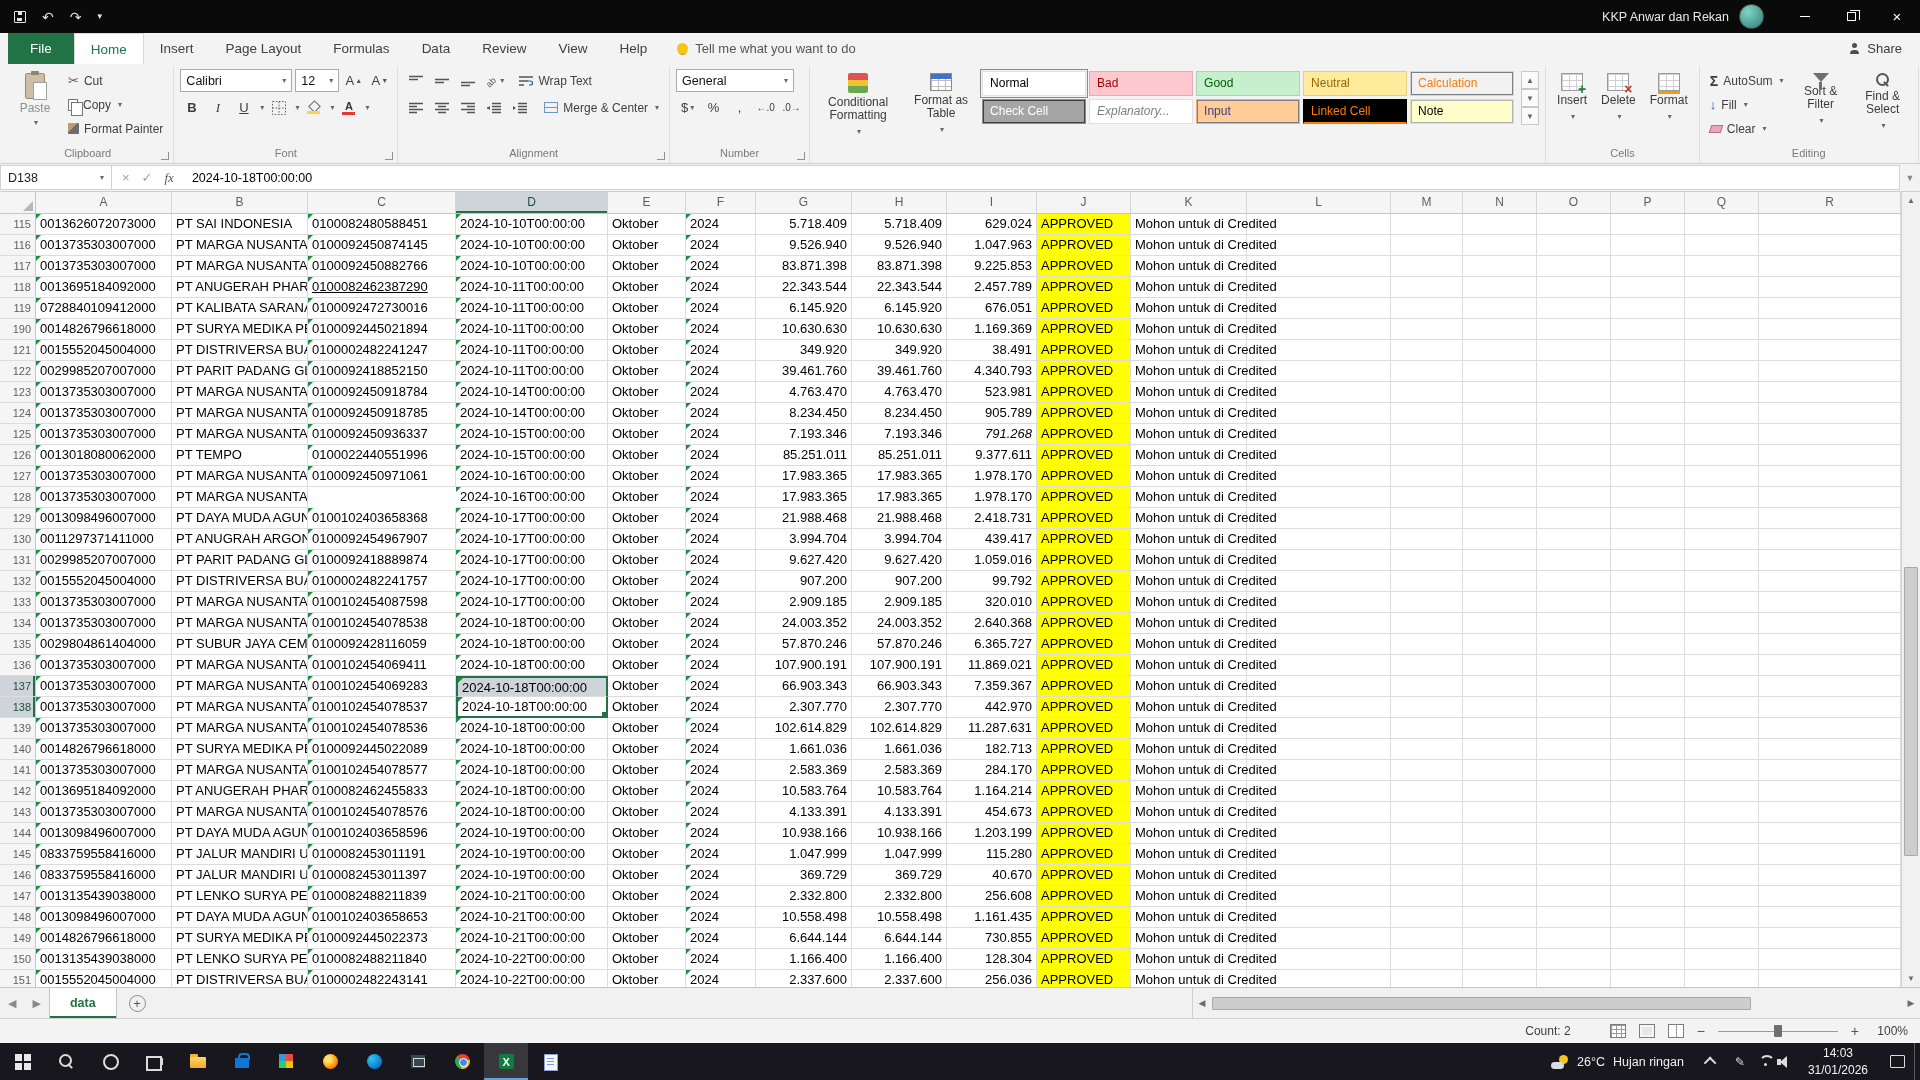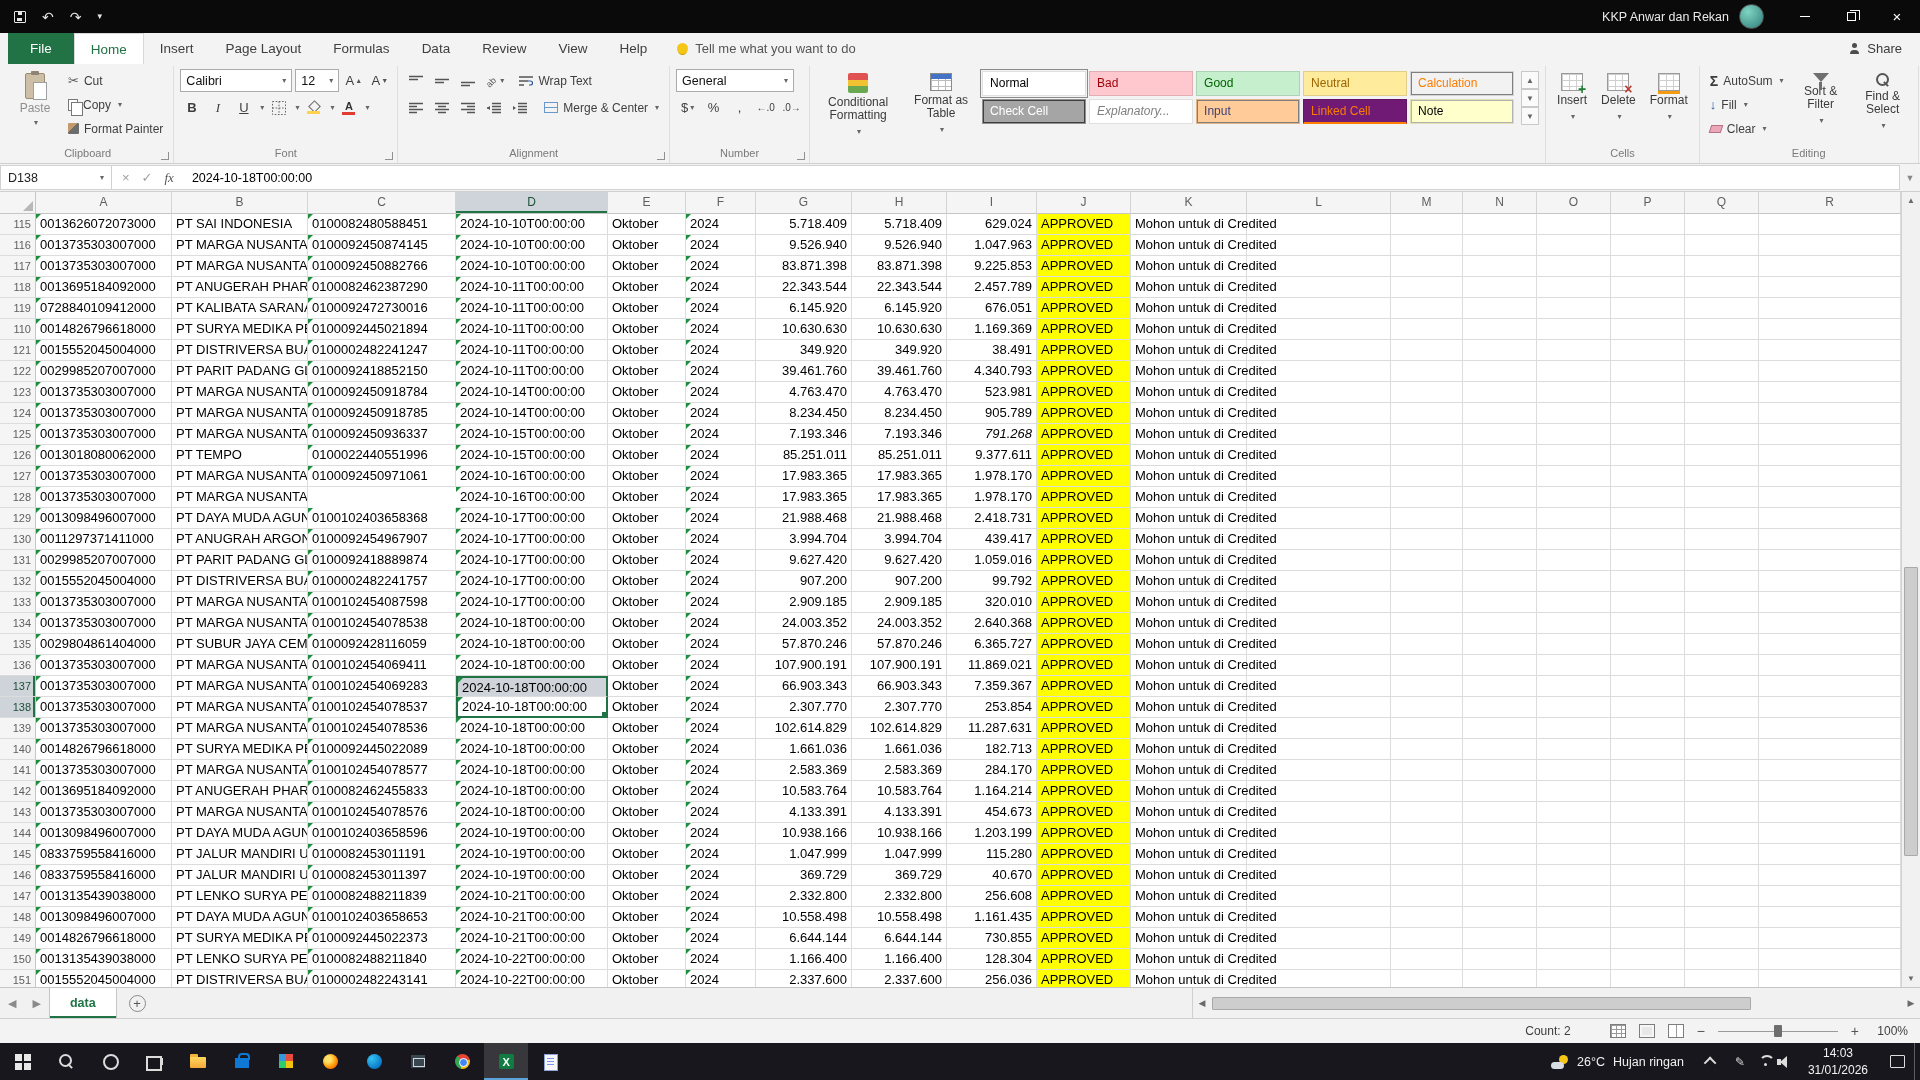--- a/index.html
+++ b/index.html
@@ -452,21 +452,21 @@
         </div>
         <div class="chips" id="style-chips">
             <div class="chip selected" style="background: rgb(255, 255, 255); color: rgb(0, 0, 0);">Normal</div>
             <div class="chip" style="background: rgb(255, 199, 206); color: rgb(156, 0, 6);">Bad</div>
             <div class="chip" style="background: rgb(198, 239, 206); color: rgb(0, 97, 0);">Good</div>
             <div class="chip" style="background: rgb(255, 235, 156); color: rgb(156, 101, 0);">Neutral</div>
             <div class="chip" style="background: rgb(242, 242, 242); color: rgb(250, 125, 0); box-shadow: rgb(127, 127, 127) 0px 0px 0px 1px inset;">Calculation</div>
             <div class="chip" style="background: rgb(165, 165, 165); color: rgb(255, 255, 255); box-shadow: rgb(63, 63, 63) 0px 0px 0px 1px inset;">Check Cell</div>
             <div class="chip" style="background: rgb(255, 255, 255); color: rgb(127, 127, 127); font-style: italic;">Explanatory...</div>
             <div class="chip" style="background: rgb(255, 204, 153); color: rgb(63, 63, 118); box-shadow: rgb(127, 127, 127) 0px 0px 0px 1px inset;">Input</div>
-            <div class="chip" style="background: #701a75; color: rgb(250, 125, 0); border-bottom: 2px solid rgb(255, 128, 1);">Linked Cell</div>
+            <div class="chip" style="background: #000000; color: rgb(250, 125, 0); border-bottom: 2px solid rgb(255, 128, 1);">Linked Cell</div>
             <div class="chip" style="background: rgb(255, 255, 204); color: rgb(0, 0, 0); box-shadow: rgb(178, 178, 178) 0px 0px 0px 1px inset;">Note</div>
           </div>
         <div class="gal-arrows">
           <div class="ga">▲</div>
           <div class="ga">▼</div>
           <div class="ga">▼</div>
         </div>
       </div>
     </section>
 
@@ -626,21 +626,21 @@
             <div class="cell" style="width: 74px;"></div>
             <div class="cell" style="width: 74px;"></div>
             <div class="cell" style="width: 74px;"></div>
             <div class="cell" style="width: 74px;"></div>
             <div class="cell" style="width: 142px;"></div>
           </div>
           <div class="grid-row">
             <div class="row-h">118</div>
             <div class="cell has-tri" style="width: 136px;">0013695184092000</div>
             <div class="cell" style="width: 136px;">PT ANUGERAH PHARM</div>
-            <div class="cell has-tri" style="width: 148px;">0100082462387290</div>
+            <div class="cell has-tri" style="width: 148px; text-decoration: underline;">0100082462387290</div>
             <div class="cell has-tri" style="width: 152px;">2024-10-11T00:00:00</div>
             <div class="cell" style="width: 78px;">Oktober</div>
             <div class="cell has-tri" style="width: 70px;">2024</div>
             <div class="cell right" style="width: 96px;">22.343.544</div>
             <div class="cell right" style="width: 95px;">22.343.544</div>
             <div class="cell right" style="width: 90px;">2.457.789</div>
             <div class="cell yellow" style="width: 94px; background: rgb(255, 255, 0);">APPROVED</div>
             <div class="cell overflow" style="width: 116px;">Mohon untuk di Credited</div>
             <div class="cell" style="width: 144px;"></div>
             <div class="cell" style="width: 72px;"></div>
@@ -665,21 +665,21 @@
             <div class="cell overflow" style="width: 116px;">Mohon untuk di Credited</div>
             <div class="cell" style="width: 144px;"></div>
             <div class="cell" style="width: 72px;"></div>
             <div class="cell" style="width: 74px;"></div>
             <div class="cell" style="width: 74px;"></div>
             <div class="cell" style="width: 74px;"></div>
             <div class="cell" style="width: 74px;"></div>
             <div class="cell" style="width: 142px;"></div>
           </div>
           <div class="grid-row">
-            <div class="row-h">110</div>
+            <div class="row-h">190</div>
             <div class="cell has-tri" style="width: 136px;">0014826796618000</div>
             <div class="cell" style="width: 136px;">PT SURYA MEDIKA PE</div>
             <div class="cell has-tri" style="width: 148px;">0100092445021894</div>
             <div class="cell has-tri" style="width: 152px;">2024-10-11T00:00:00</div>
             <div class="cell" style="width: 78px;">Oktober</div>
             <div class="cell has-tri" style="width: 70px;">2024</div>
             <div class="cell right" style="width: 96px;">10.630.630</div>
             <div class="cell right" style="width: 95px;">10.630.630</div>
             <div class="cell right" style="width: 90px;">1.169.369</div>
             <div class="cell yellow" style="width: 94px; background: rgb(255, 255, 0);">APPROVED</div>
@@ -1052,21 +1052,21 @@
           <div class="grid-row">
             <div class="row-h sel">138</div>
             <div class="cell has-tri" style="width: 136px;">0013735303007000</div>
             <div class="cell" style="width: 136px;">PT MARGA NUSANTAI</div>
             <div class="cell has-tri" style="width: 148px;">0100102454078537</div>
             <div class="cell has-tri selactive sel-last handle" style="width: 152px;">2024-10-18T00:00:00</div>
             <div class="cell" style="width: 78px;">Oktober</div>
             <div class="cell has-tri" style="width: 70px;">2024</div>
             <div class="cell right" style="width: 96px;">2.307.770</div>
             <div class="cell right" style="width: 95px;">2.307.770</div>
-            <div class="cell right" style="width: 90px;">253.854</div>
+            <div class="cell right" style="width: 90px;">442.970</div>
             <div class="cell yellow" style="width: 94px; background: rgb(255, 255, 0);">APPROVED</div>
             <div class="cell overflow" style="width: 116px;">Mohon untuk di Credited</div>
             <div class="cell" style="width: 144px;"></div>
             <div class="cell" style="width: 72px;"></div>
             <div class="cell" style="width: 74px;"></div>
             <div class="cell" style="width: 74px;"></div>
             <div class="cell" style="width: 74px;"></div>
             <div class="cell" style="width: 74px;"></div>
             <div class="cell" style="width: 142px;"></div>
           </div>

